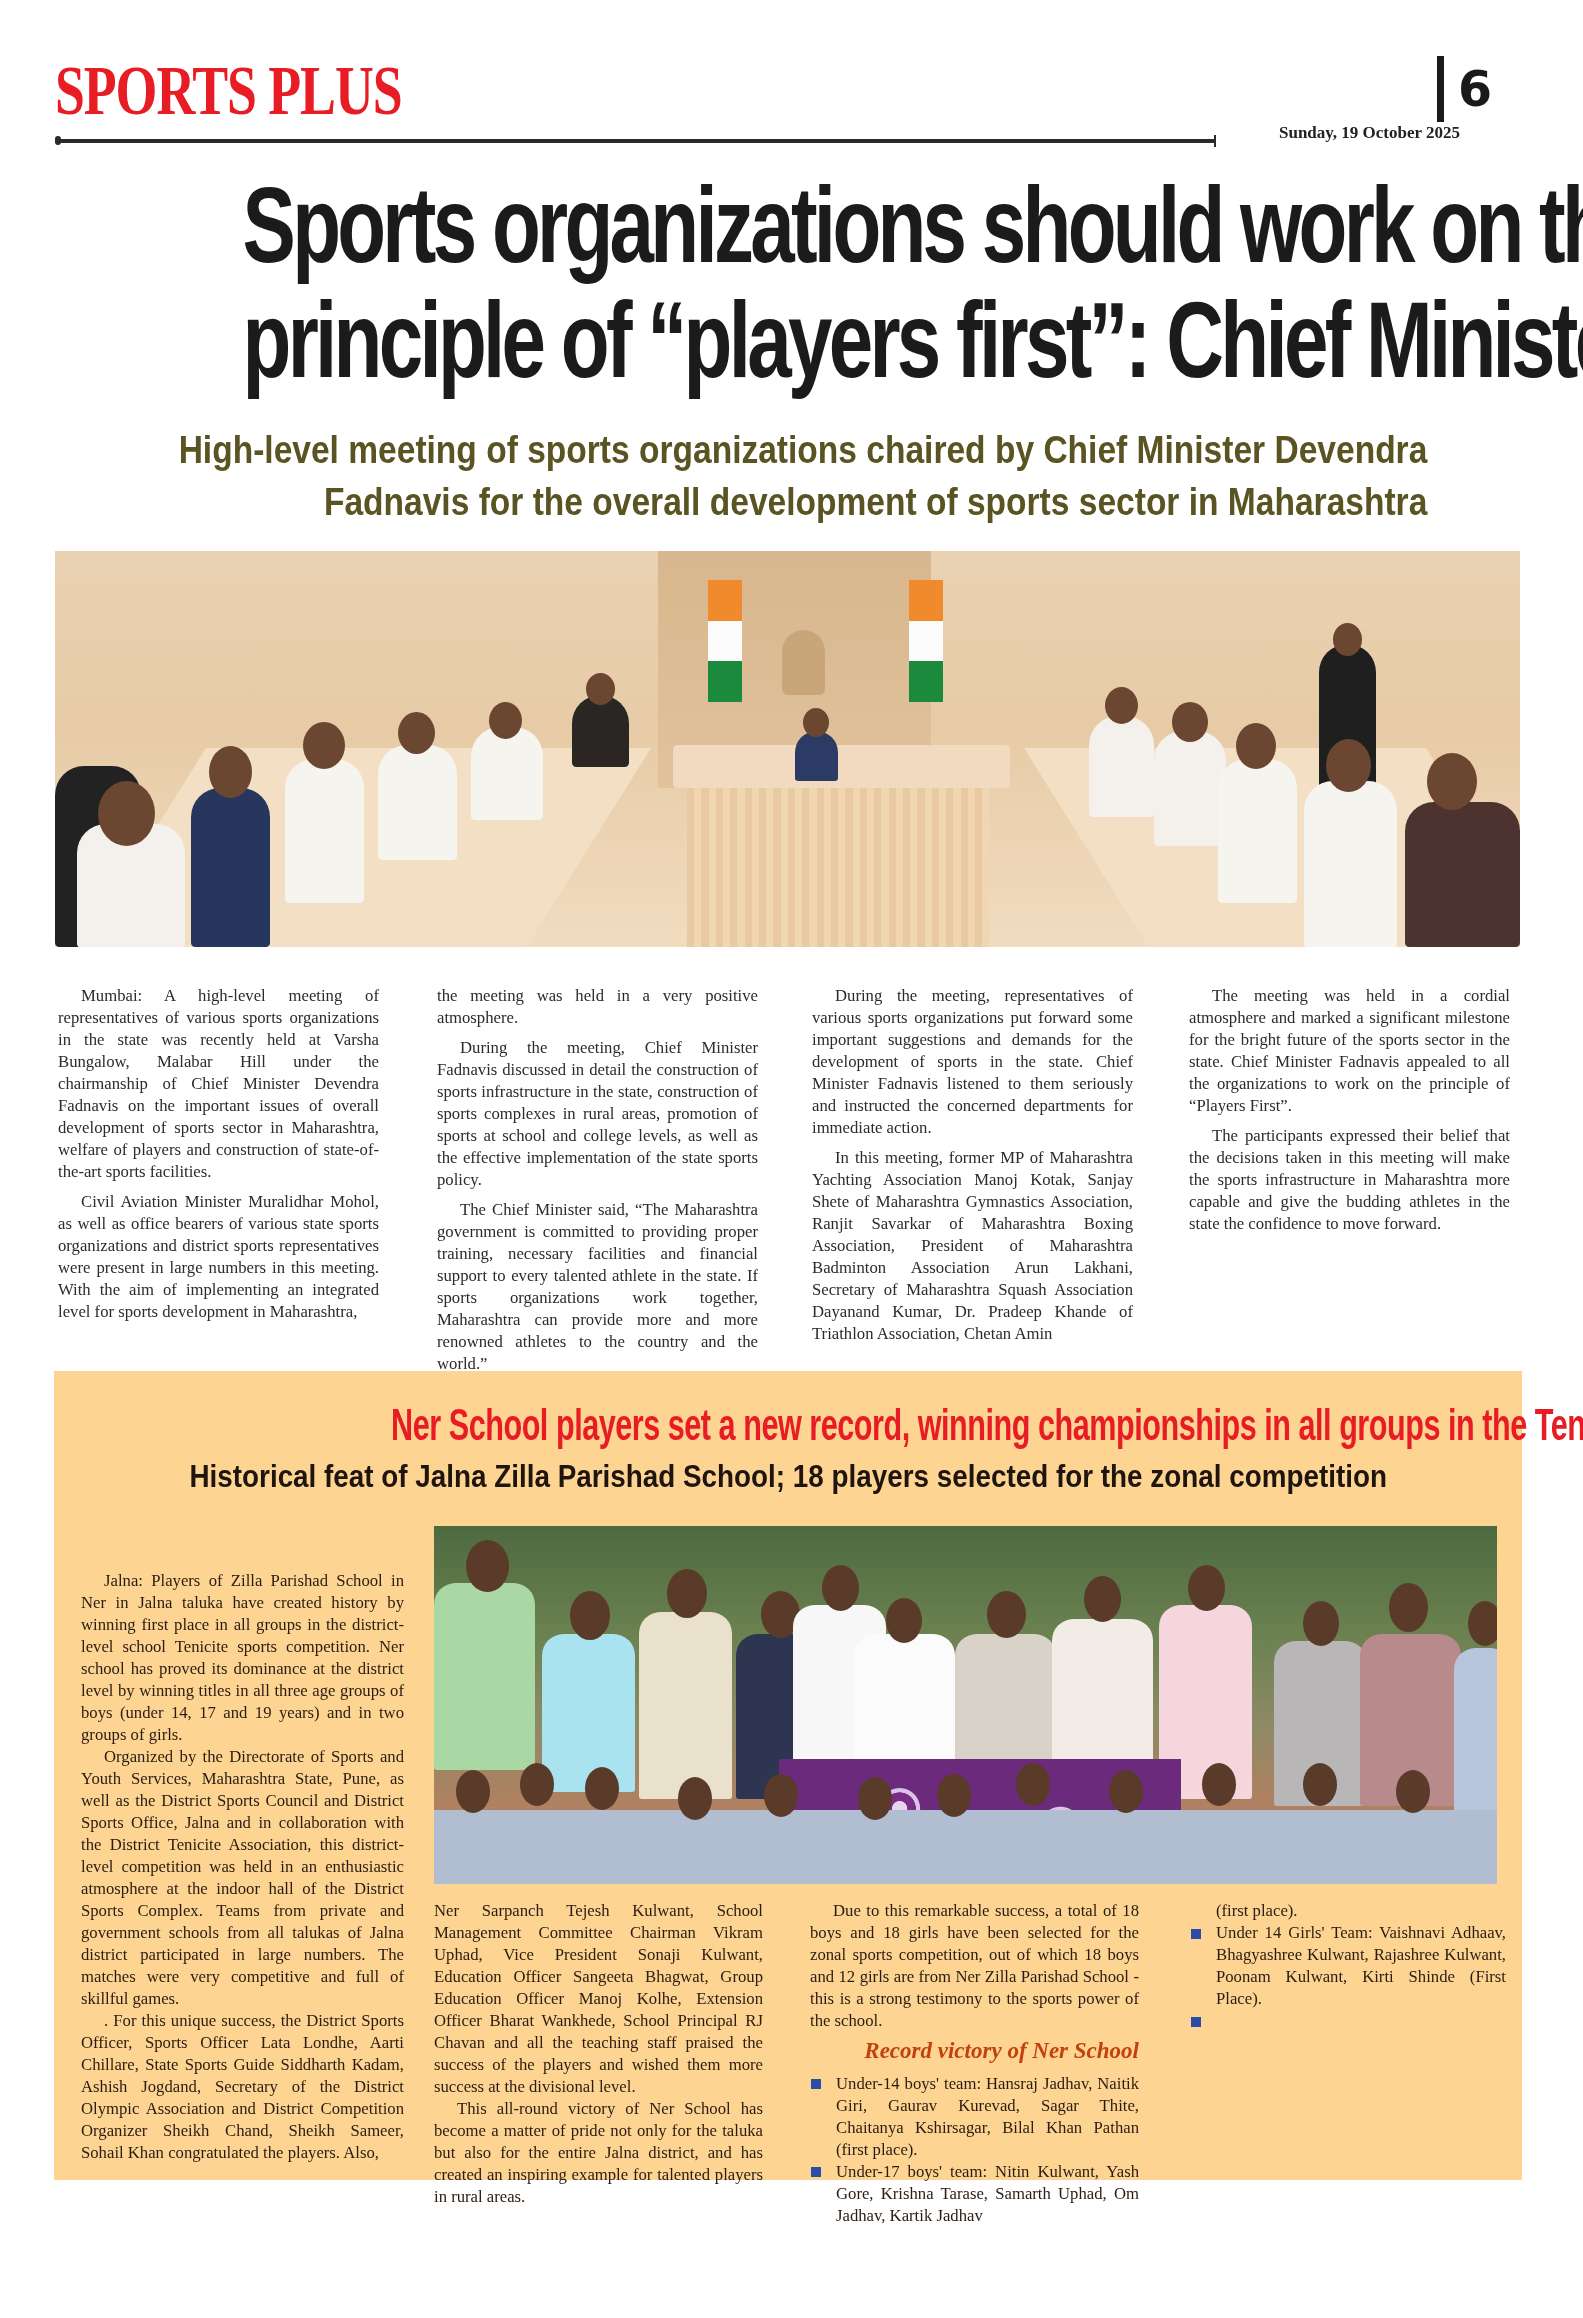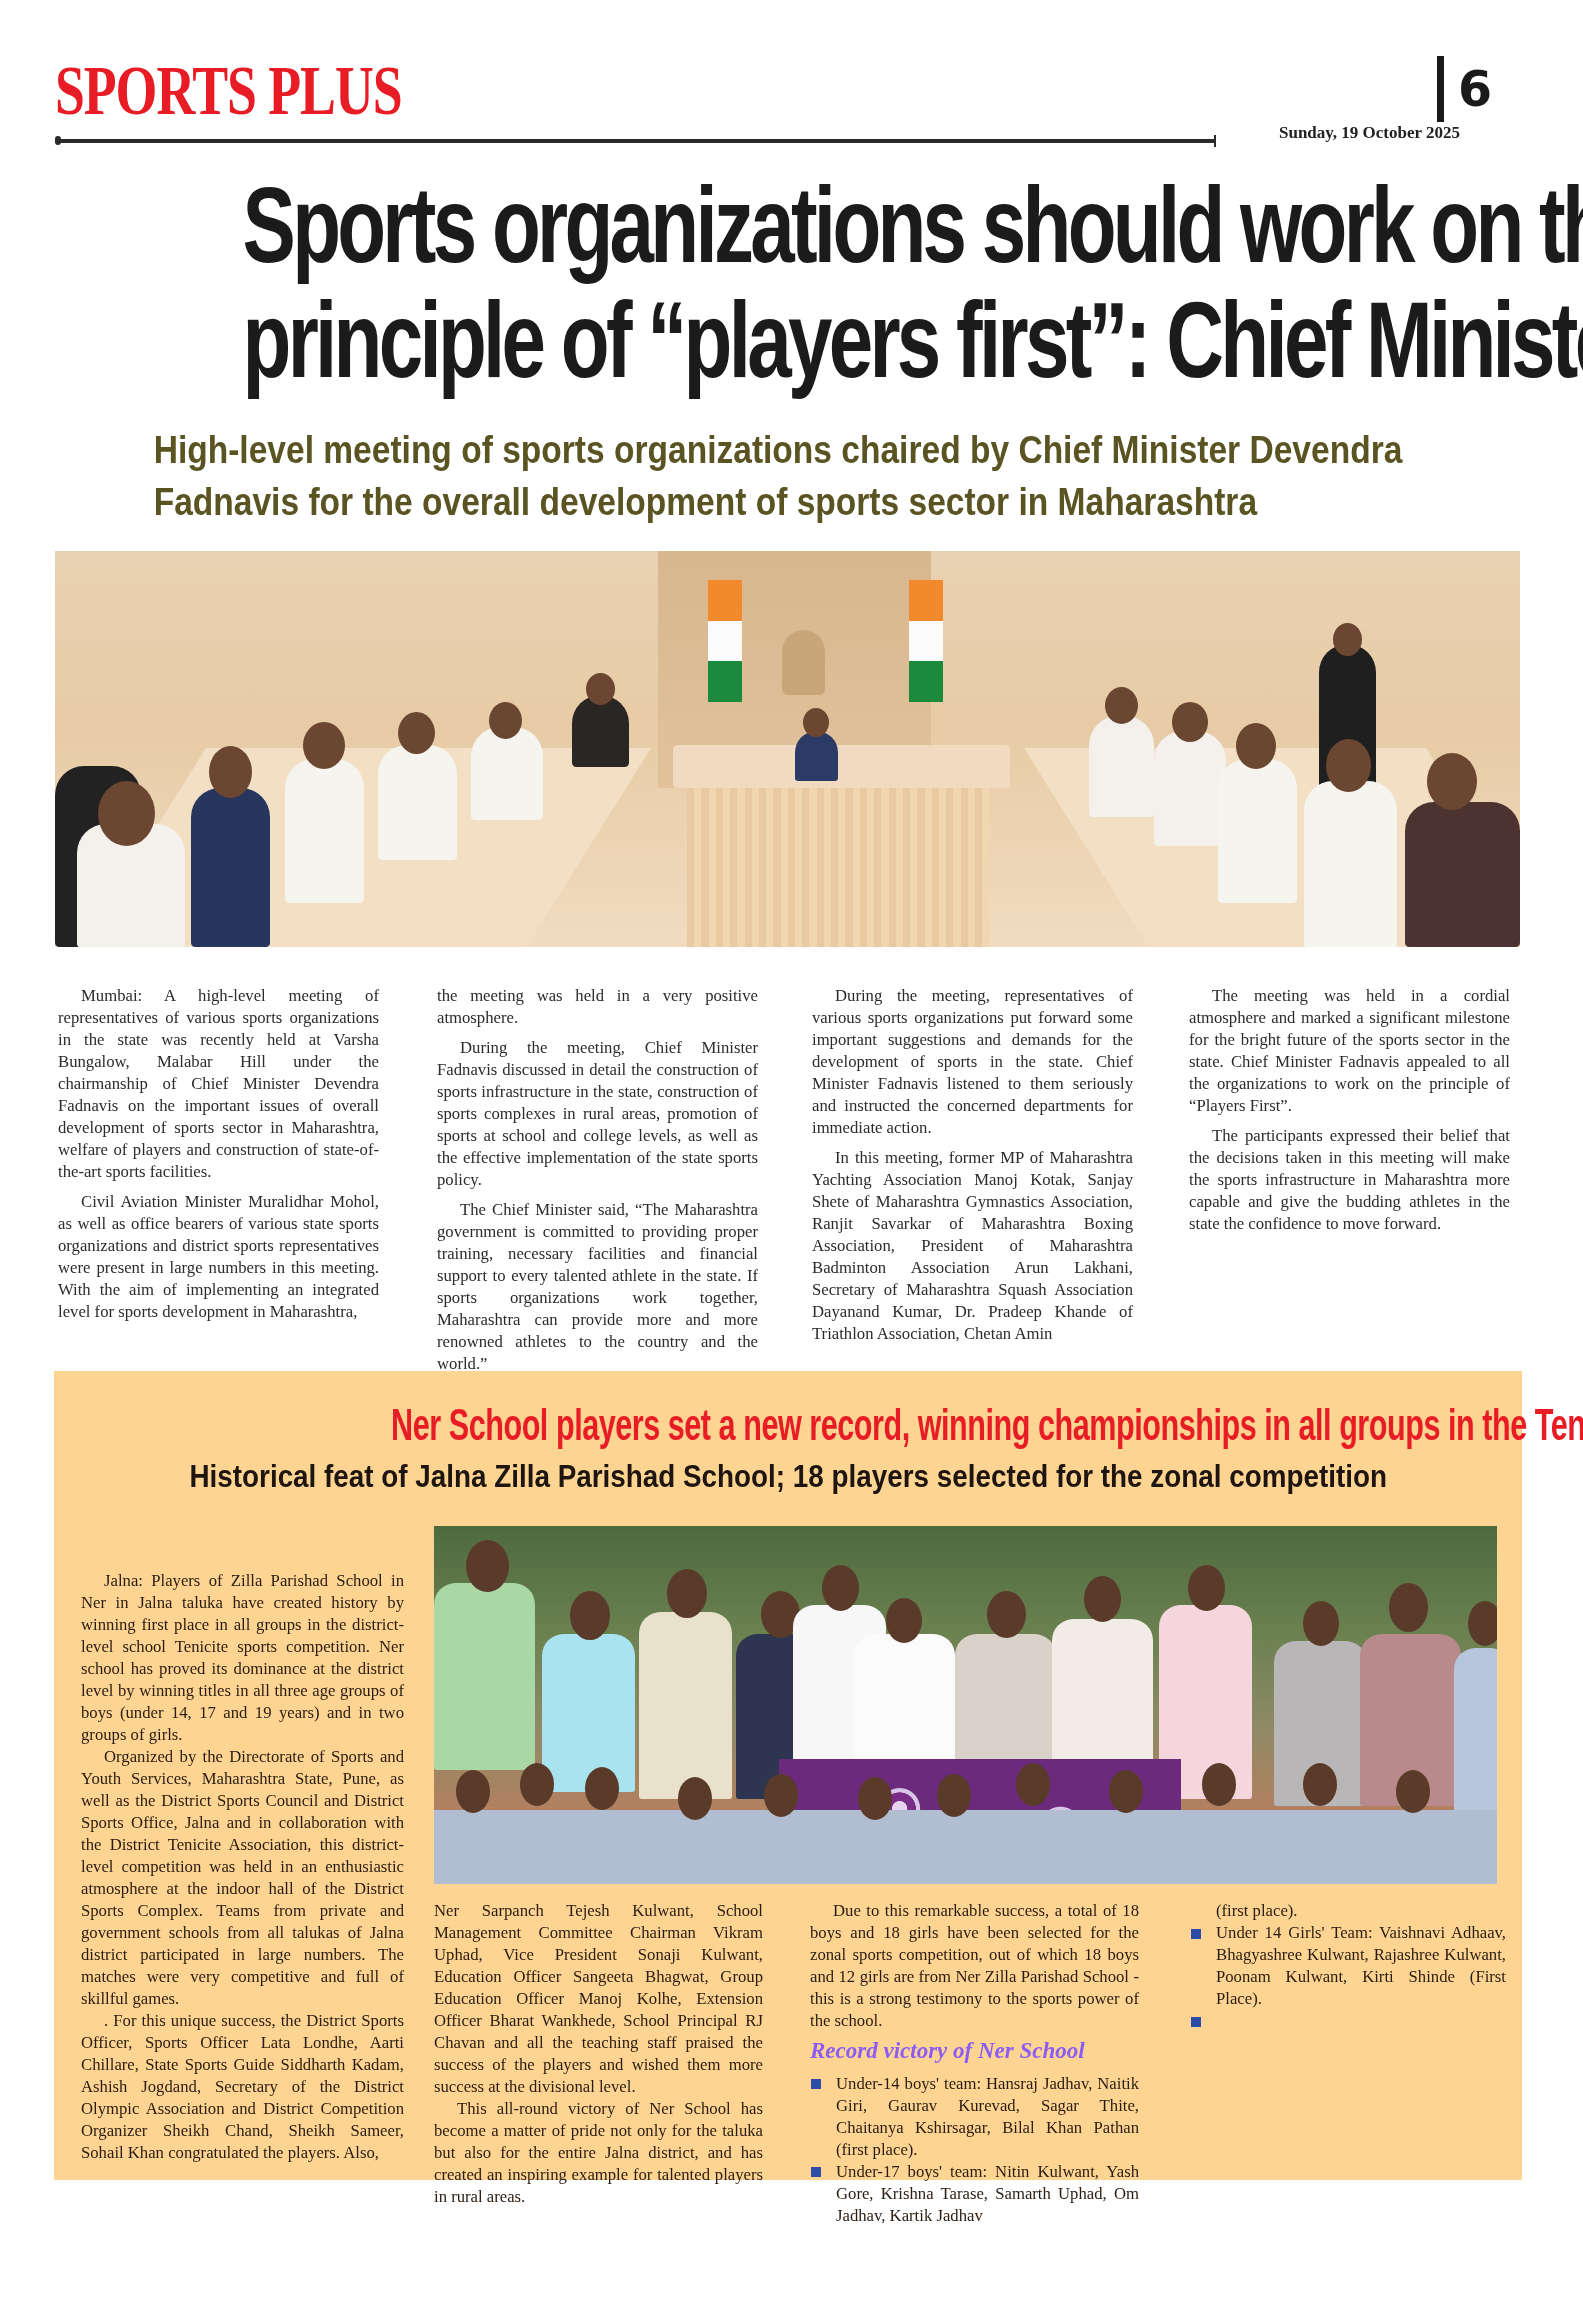--- a/index.html
+++ b/index.html
@@ -34,21 +34,21 @@
   
   .headline {
     left: 50px; top: 167px; width: 1481px;
     font-family: "Liberation Sans", "DejaVu Sans", sans-serif; font-weight: bold;
     font-size: 108px; line-height: 115px; color: #1b1b1b; text-align: center;
     letter-spacing: -5px;
   }
   .headline .line { display: block; white-space: nowrap; transform: scaleX(0.74); transform-origin: center top; }
 
   .subheadline {
-    left: 50px; top: 424px; width: 1481px; text-align: left;
+    left: 50px; top: 424px; width: 1481px; text-align: right;
     font-family: "Liberation Sans", sans-serif; font-weight: bold;
     font-size: 39px; line-height: 52px; color: #5a5322;
   }
   .subheadline .line { display: block; white-space: nowrap; transform: scaleX(0.86); transform-origin: center top; }
 
   
   .meeting-photo {
     left: 55px; top: 551px; width: 1465px; height: 396px; overflow: hidden;
     background: linear-gradient(180deg, #e9d2b2 0%, #e7cba6 45%, #f1dcc0 100%);
   }
@@ -103,21 +103,21 @@
 
   .story-col {
     position: absolute; width: 337px;
     font-family: "Liberation Serif", "DejaVu Serif", serif; font-size: 16.7px; line-height: 22px;
     color: #2a1c12; text-align: justify;
   }
   .story-col p { margin: 0; text-indent: 23px; }
   .story-col p.noindent { text-indent: 0; }
   .record-heading {
     font-family: "Liberation Serif", serif; font-style: italic; font-weight: bold;
-    font-size: 23px; line-height: 32px; color: #8b5cf6; text-align: left; margin: 2.9px 0 5.7px 0;
+    font-size: 23px; line-height: 32px; color: #c2410c; text-align: right; margin: 2.9px 0 5.7px 0;
   }
   .team-list { list-style: none; margin: 0; padding: 0; }
   .team-list li { position: relative; padding-left: 26px; text-align: justify; }
   .team-list li .bullet {
     position: absolute; left: 1.4px; top: 6.5px; width: 10px; height: 10px; background: #2b4ba8;
   }
 </style>
 </head>
 <body>
 

